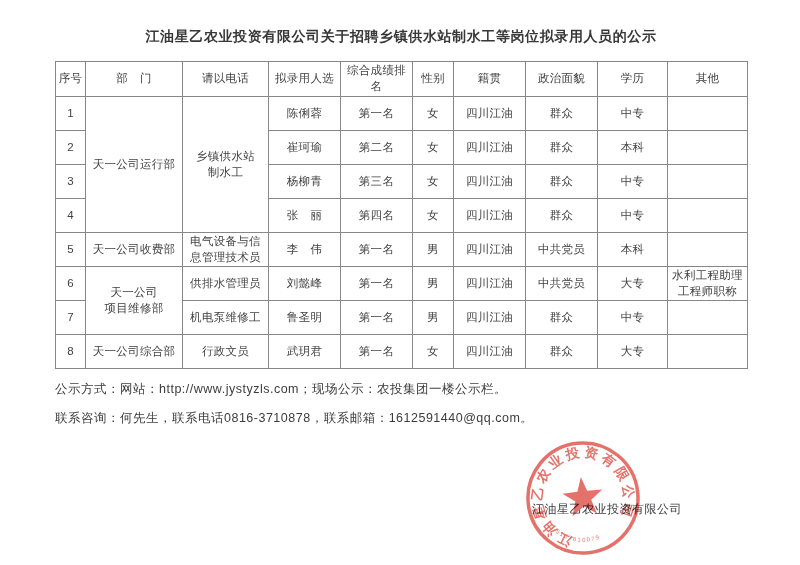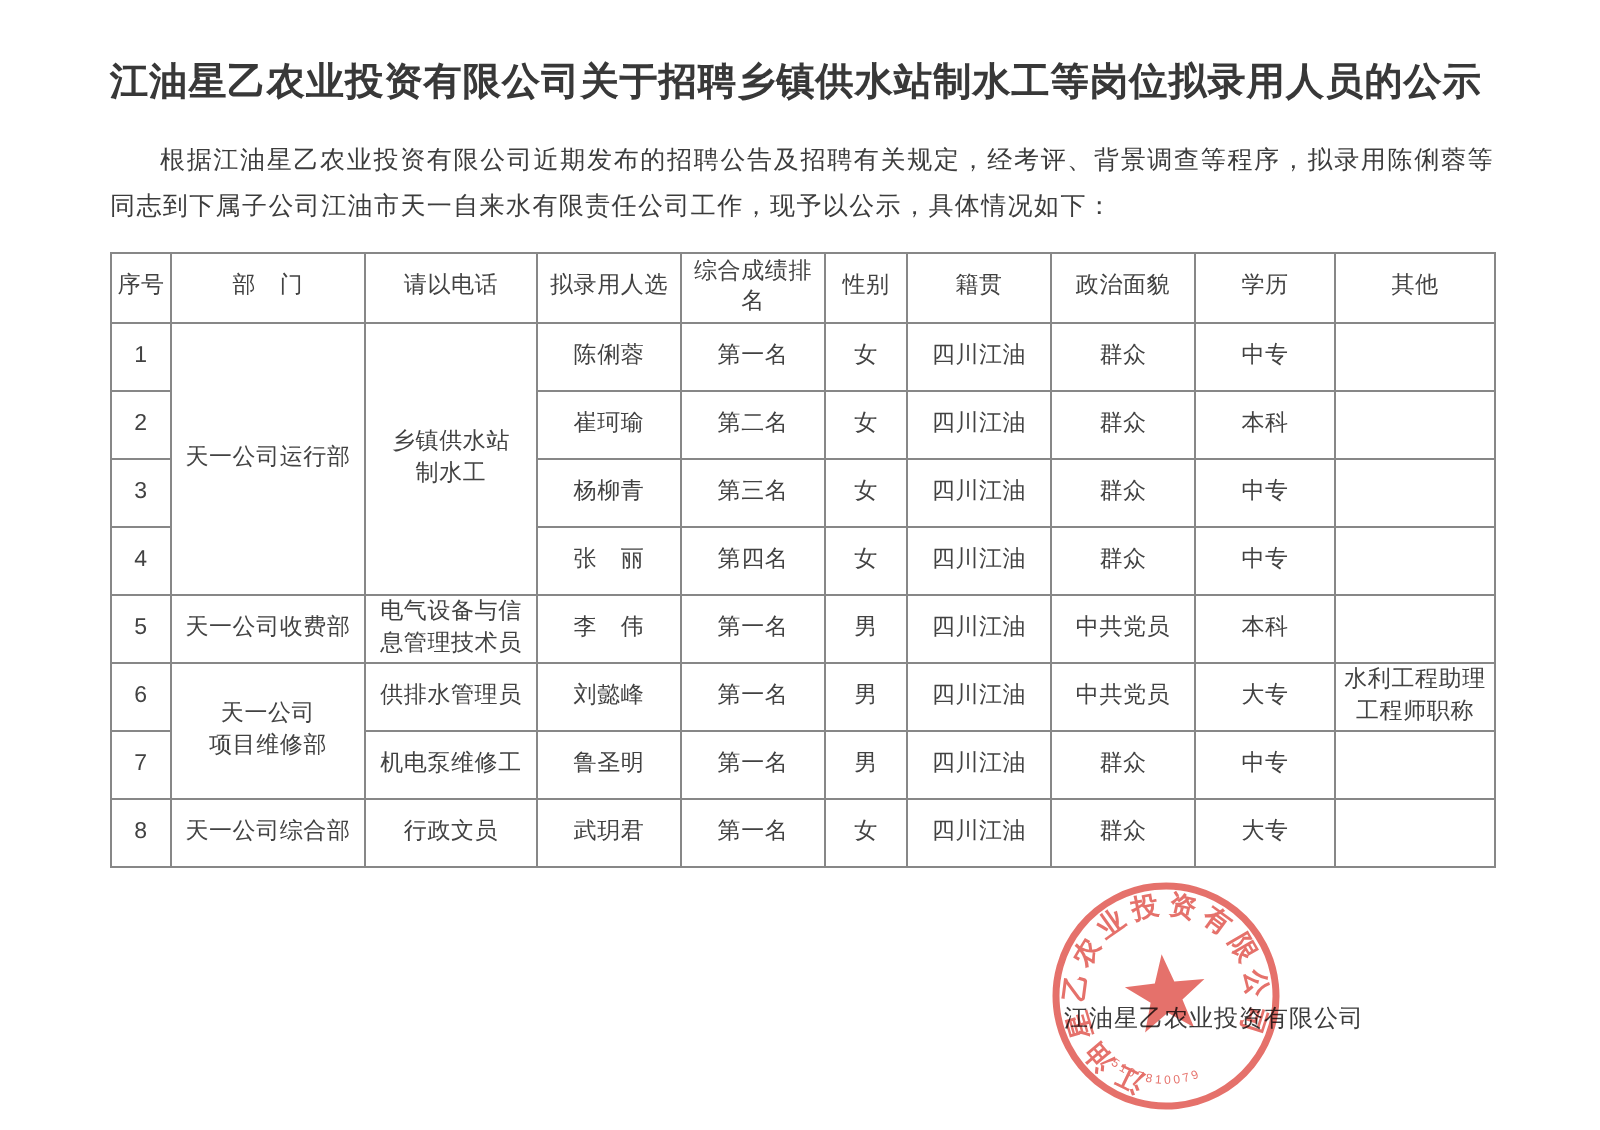--- a/index.html
+++ b/index.html
@@ -3,21 +3,21 @@
 <meta charset="utf-8">
 <style>
   :root{ --stamp-color:#e0524a; --ink:#3c3c3c; --line:#878787; }
   html,body{margin:0;padding:0;}
   body{
     width:800px;height:565px;background:#ffffff;position:relative;overflow:hidden;
     font-family:"Liberation Sans","DejaVu Sans",sans-serif;color:var(--ink);
   }
   .page{position:absolute;inset:0;padding:28px 53px 0 55px;box-sizing:border-box;}
   .title{
-    font-size:19px;font-weight:bold;text-align:left;
+    font-size:14px;font-weight:bold;text-align:center;
     margin:0 0 15px 0;letter-spacing:.6px;color:#383838;
   }
   .intro{
     font-size:12.5px;line-height:1.85;text-indent:2em;
     margin:0 0 11px 0;letter-spacing:.7px;text-align:justify;
   }
   table.roster{
     border-collapse:collapse;table-layout:fixed;width:692px;
     font-size:11.5px;color:#424242;
   }
@@ -45,21 +45,20 @@
   .stamp .arc-text{font-size:13.5px;font-weight:bold;letter-spacing:3.5px;}
   .stamp .serial-text{font-size:6px;letter-spacing:1.5px;}
 </style>
 </head>
 <body>
 
 <div class="page">
 
   <h1 class="title">江油星乙农业投资有限公司关于招聘乡镇供水站制水工等岗位拟录用人员的公示</h1>
 
-  <p class="intro">根据江油星乙农业投资有限公司近期发布的招聘公告及招聘有关规定，经考评、背景调查等程序，拟录用陈俐蓉等同志到下属子公司江油市天一自来水有限责任公司工作，现予以公示，具体情况如下：</p>
 
   <table class="roster">
     <colgroup>
       <col style="width:30px">
         <col style="width:97px">
         <col style="width:86px">
       <col style="width:72px">
         <col style="width:72px">
         <col style="width:41px">
       <col style="width:72px">
@@ -169,20 +168,22 @@
           <td>第一名</td>
           <td>女</td>
           <td>四川江油</td>
           <td>群众</td>
           <td>大专</td>
           <td></td>
         </tr>
       </tbody>
   </table>
 
+  <p class="note">公示方式：网站：http://www.jystyzls.com；现场公示：农投集团一楼公示栏。</p>
+  <p class="note">联系咨询：何先生，联系电话0816-3710878，联系邮箱：1612591440@qq.com。</p>
 
 </div>
 
 <div class="signature">
   <div>江油星乙农业投资有限公司</div>
 </div>
 
 <svg class="stamp" viewBox="0 0 120 120" aria-hidden="true">
   <defs>
     <path id="arcPath" d="M 46 98.5 A 41 41 0 1 1 86.4 91.4" fill="none"></path>

